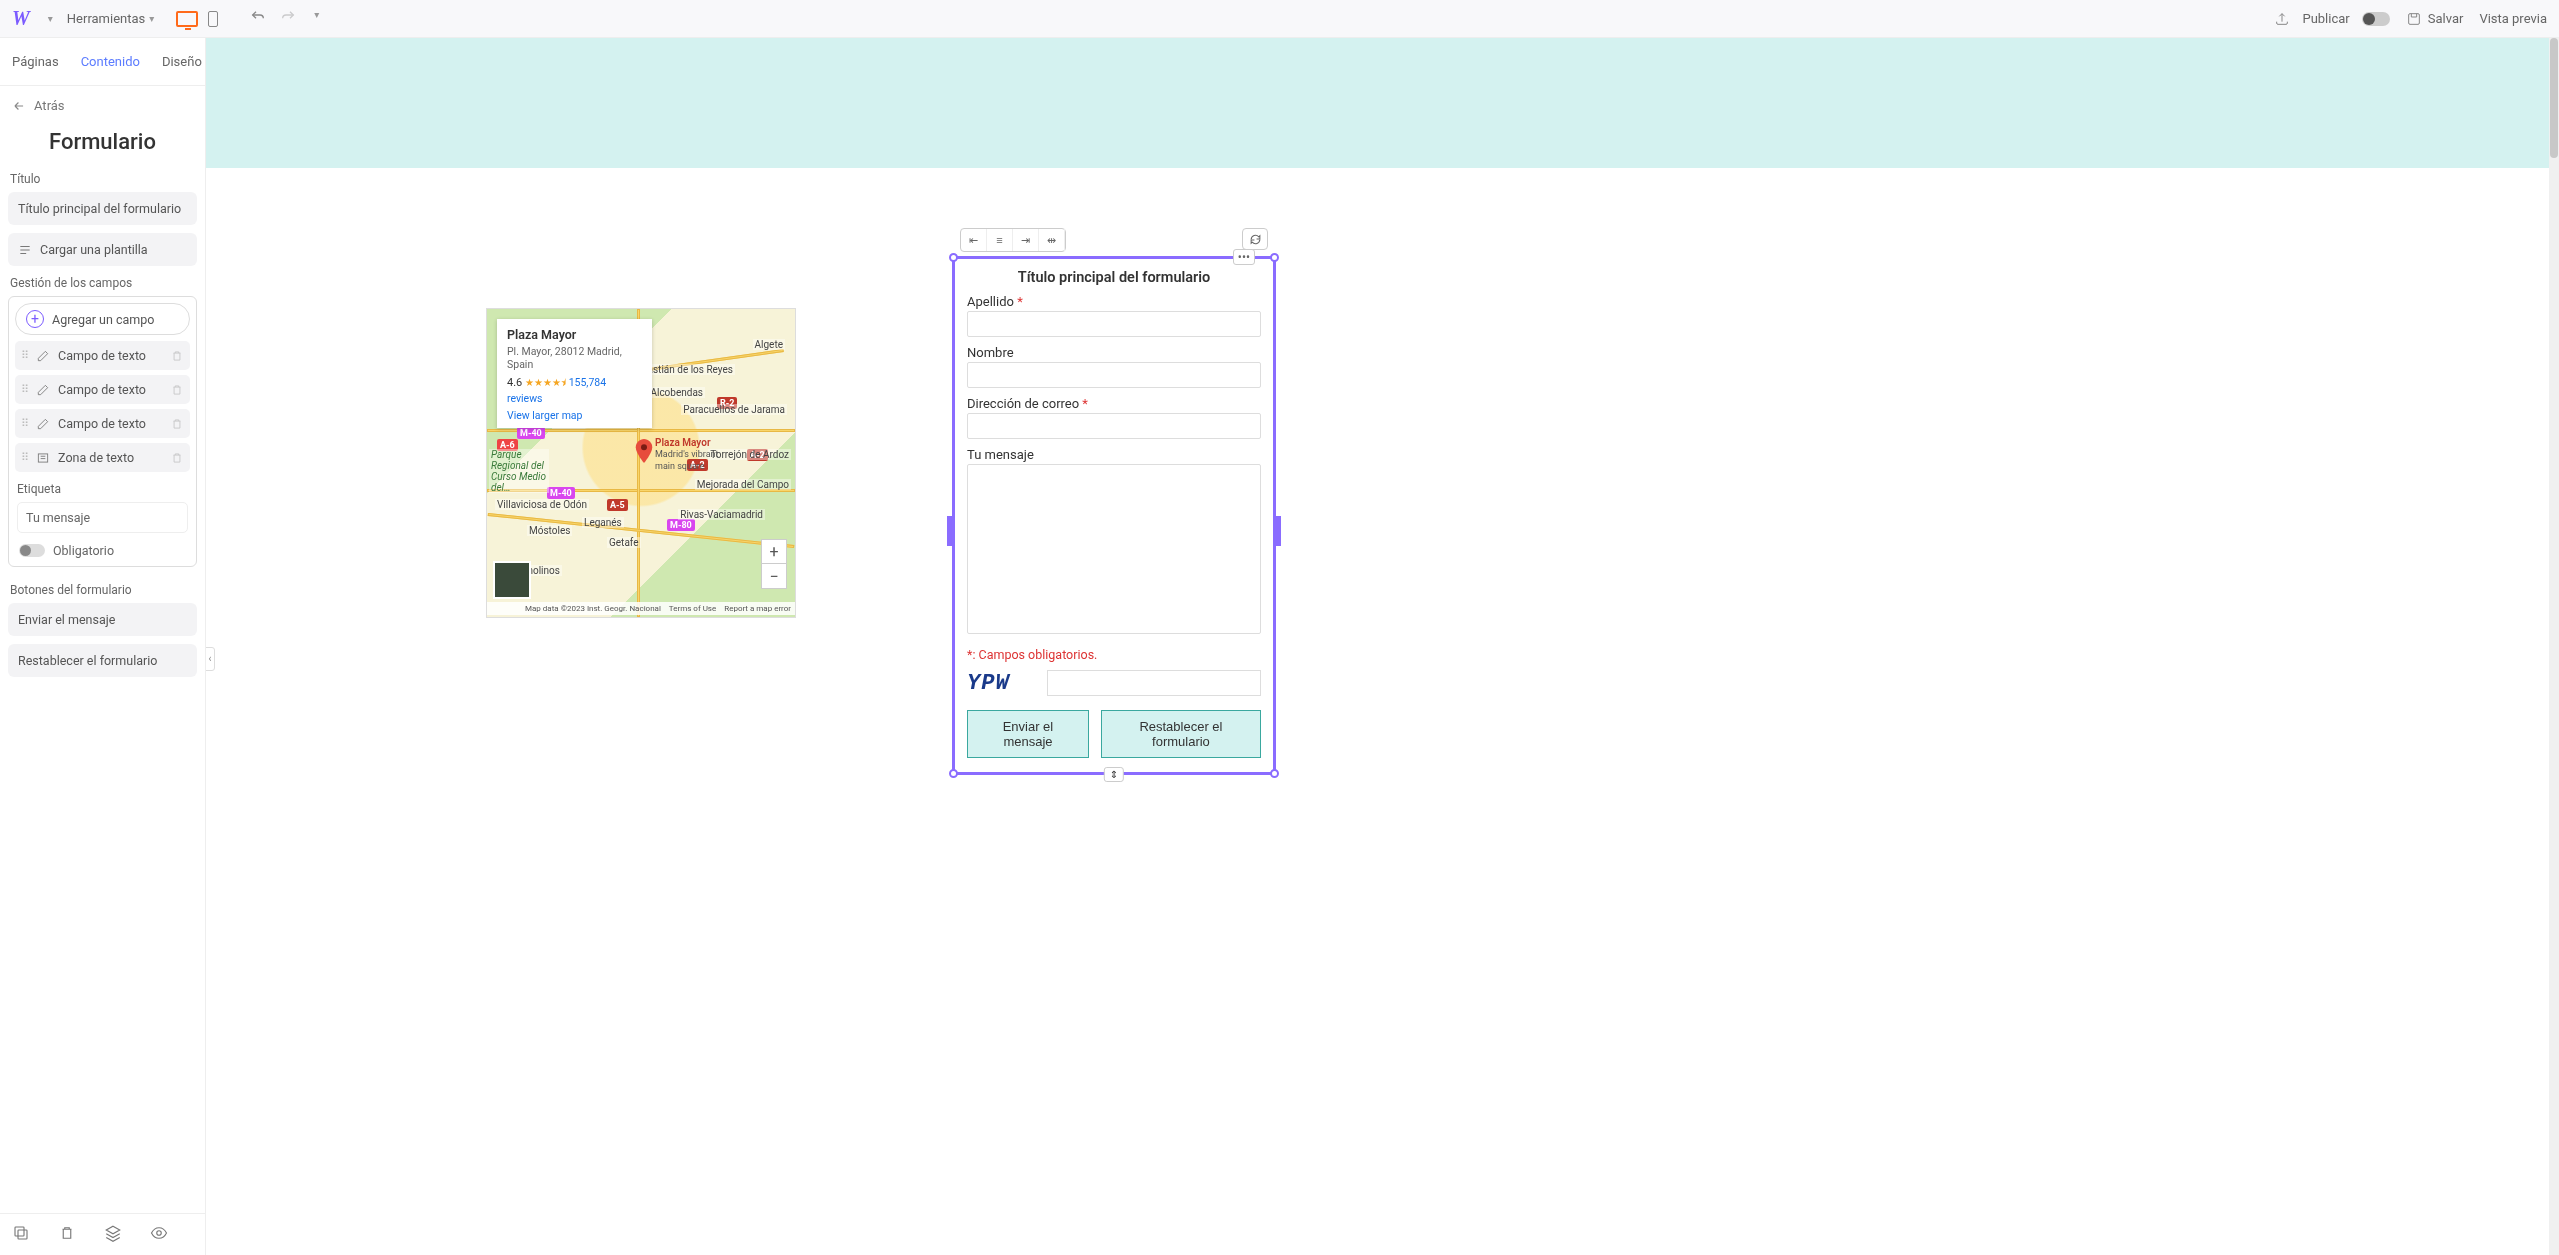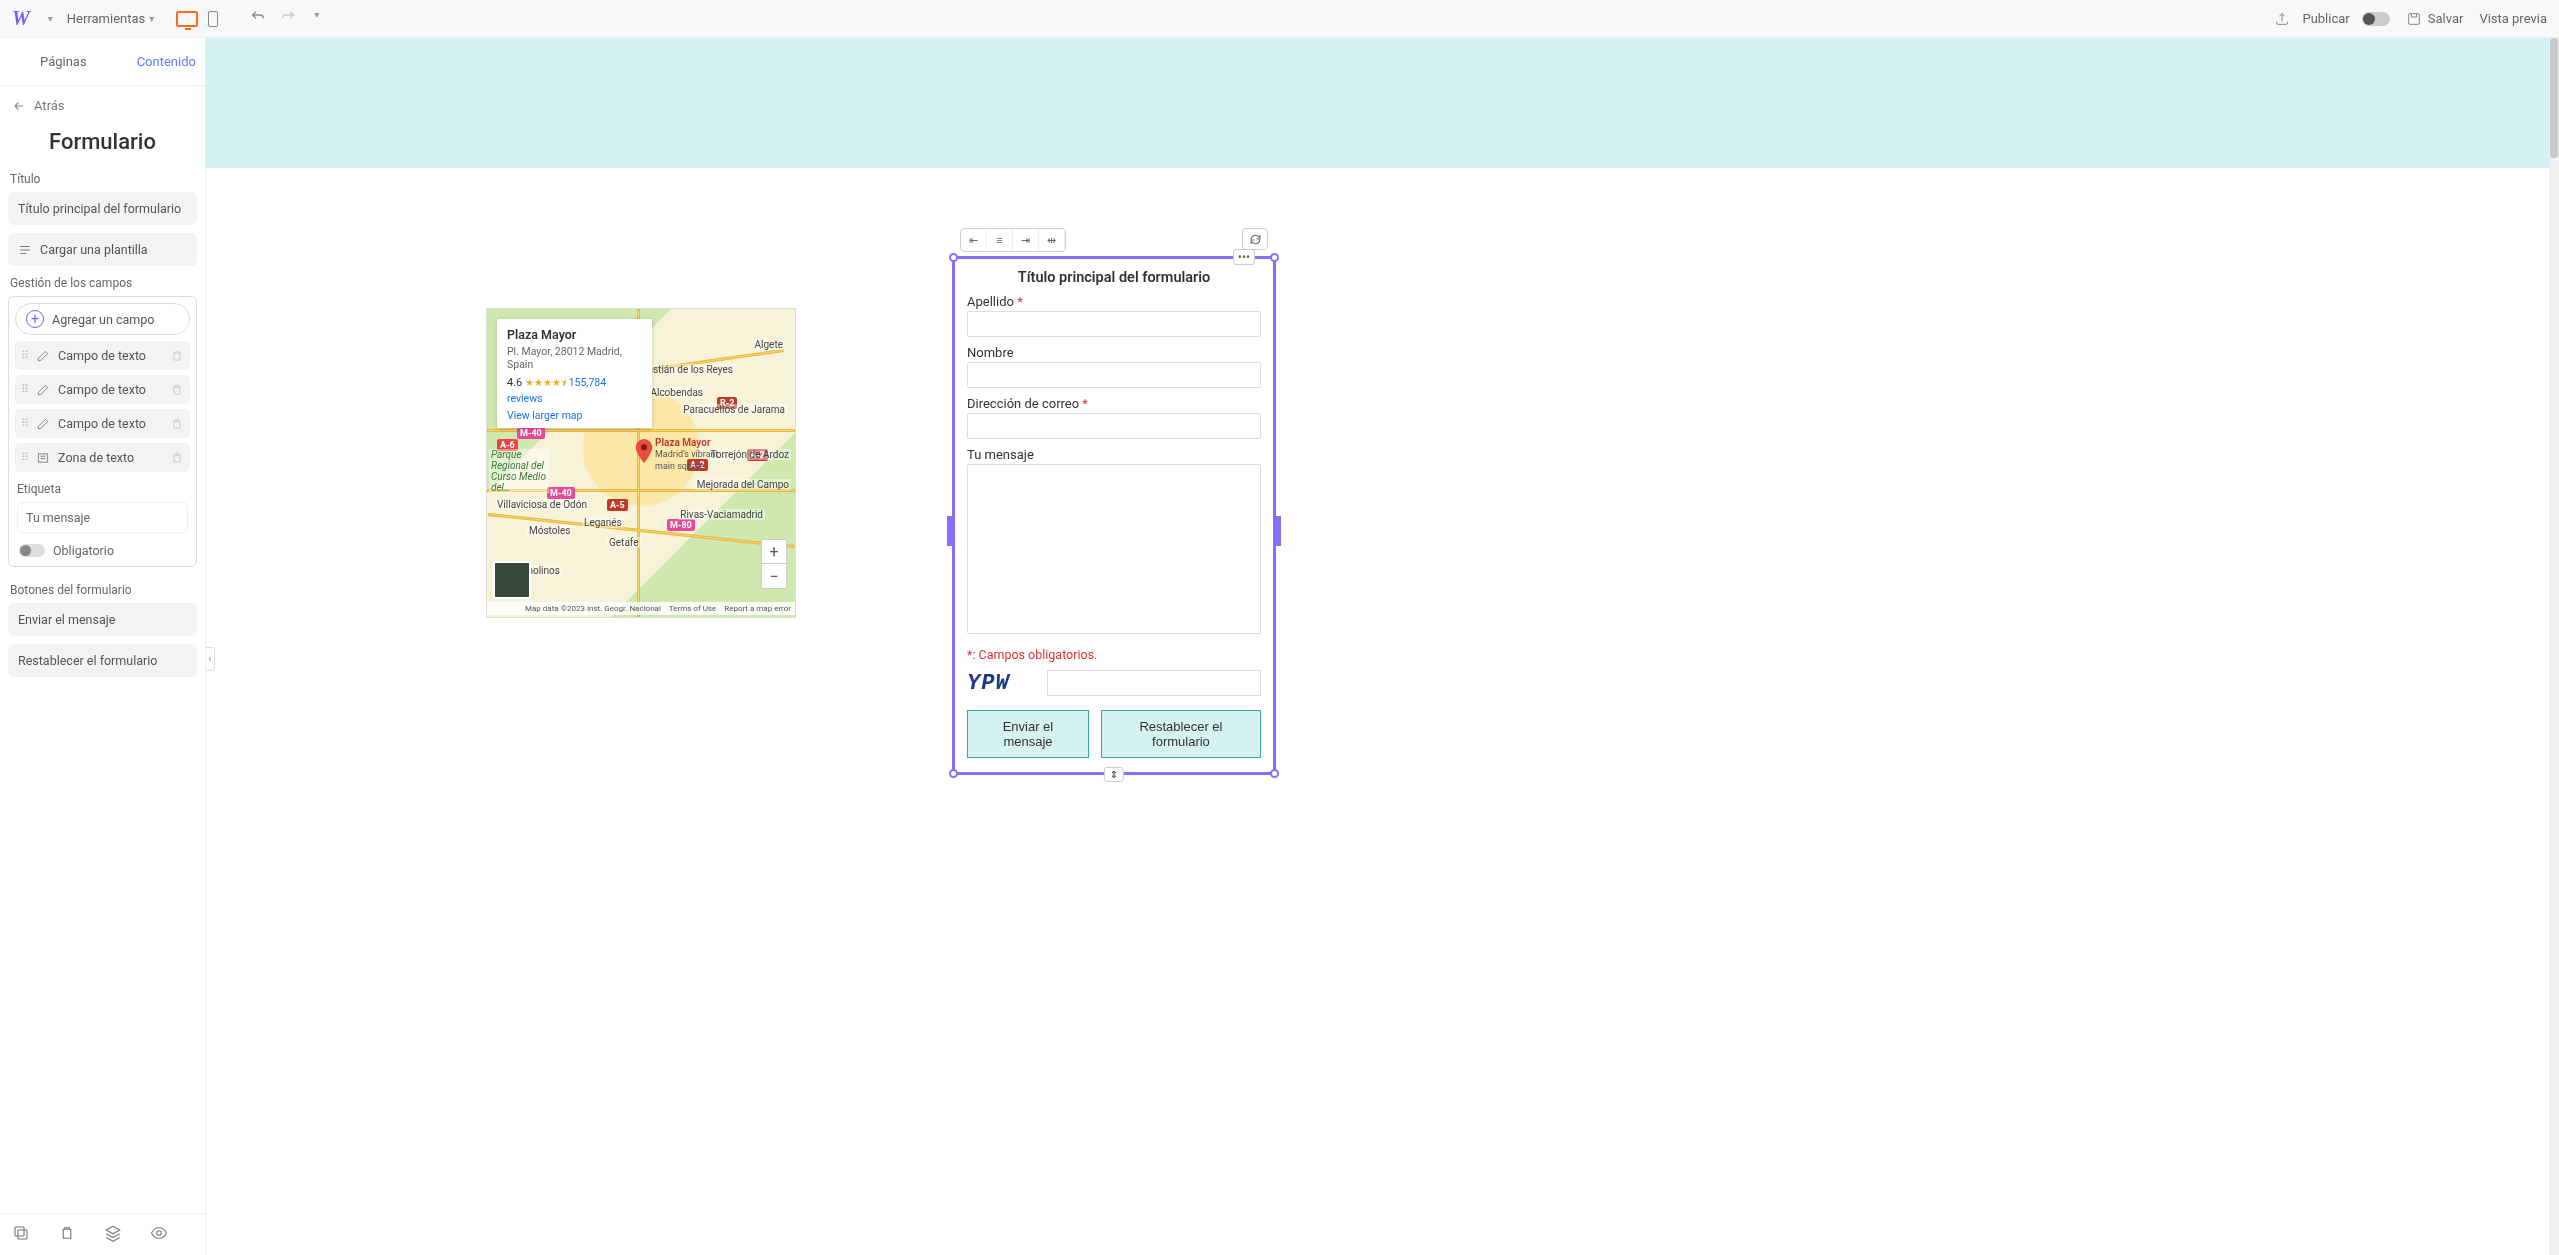--- a/index.html
+++ b/index.html
@@ -18,21 +18,21 @@
 .hist svg { width: 16px; height: 16px; }
 .topbar-right { margin-left: auto; display: flex; align-items: center; gap: 16px; color: #666; }
 .pub-toggle { width: 28px; height: 14px; background: #ccc; border-radius: 8px; position: relative; }
 .pub-toggle:after { content:""; position:absolute; width:12px; height:12px; background:#555; border-radius:50%; top:1px; left:1px; }
 .ic { width:16px; height:16px; stroke:#888; fill:none; stroke-width:1.5; }
 
 
 .app { display: flex; height: calc(100vh - 38px); }
 .sidebar { width: 206px; background: #fff; border-right: 1px solid #eee; display: flex; flex-direction: column; }
 .tabs { display: flex; padding: 12px 10px; gap: 18px; font-size: 13px; border-bottom: 1px solid #eee; }
-.tab { color: #666; padding: 4px 2px; margin-left: 28px; }
+.tab { color: #666; padding: 4px 2px; }
 .tab.active { color: #5c7cff; }
 .panel-scroll { flex: 1; overflow-y: auto; padding: 0 8px; position: relative; }
 .panel-scroll::-webkit-scrollbar { width:6px; }
 .panel-scroll::-webkit-scrollbar-thumb { background:#ccc; border-radius:3px; }
 
 .back-row { display: flex; align-items: center; gap: 8px; padding: 12px 4px 8px; color: #777; font-size: 13px; }
 .panel-title { font-size: 22px; font-weight: 500; text-align: center; margin: 8px 0 18px; }
 .label { font-size: 12px; color: #666; margin: 10px 2px 6px; }
 
 .input-like { background: #f3f3f5; border-radius: 6px; padding: 9px 10px; font-size: 12.5px; color: #555; margin-bottom: 8px; }
@@ -64,21 +64,21 @@
 .map-bg { position:absolute; inset:0; background:
   radial-gradient(circle at 50% 45%, rgba(255,220,120,.5) 0 25%, transparent 26%),
   linear-gradient(135deg, #cfe8b0 0 30%, #f7f3d8 30% 70%, #cfe8b0 70%);
 }
 .road { position:absolute; background:#f8d56a; border:1px solid #e8b844; }
 .r1 { top:120px; left:0; right:0; height:3px; }
 .r2 { top:180px; left:0; right:0; height:3px; }
 .r3 { top:0; bottom:0; left:150px; width:3px; }
 .r4 { top:60px; left:10px; right:10px; height:3px; transform:rotate(-8deg); }
 .r5 { top:220px; left:0; right:0; height:3px; transform:rotate(6deg); }
-.badge-road { position:absolute; background:#ec4899; color:#fff; font-size:9px; padding:1px 3px; border-radius:2px; font-weight:bold; }
+.badge-road { position:absolute; background:#d946ef; color:#fff; font-size:9px; padding:1px 3px; border-radius:2px; font-weight:bold; }
 .city-label { position:absolute; font-size:10px; color:#444; background:rgba(255,255,255,.4); padding:0 2px; }
 .map-popup { position:absolute; top:10px; left:10px; background:#fff; padding:8px 10px 6px; box-shadow:0 1px 4px rgba(0,0,0,.2); font-size:11px; width:155px; }
 .map-popup .ttl { font-weight:600; font-size:12.5px; margin-bottom:3px; }
 .map-popup .addr { color:#666; font-size:10.5px; margin-bottom:4px; }
 .stars { color:#f5a623; font-size:10px; }
 .reviews { color:#1a73e8; font-size:10.5px; }
 .viewlarge { color:#1a73e8; font-size:10.5px; margin-top:4px; display:block; }
 .pin { position:absolute; left:148px; top:130px; width:18px; height:18px; }
 .pin svg { width:18px; height:24px; }
 .pin-label { position:absolute; left:168px; top:128px; font-size:10px; color:#c0392b; font-weight:600; width:70px; line-height:1.1; }

